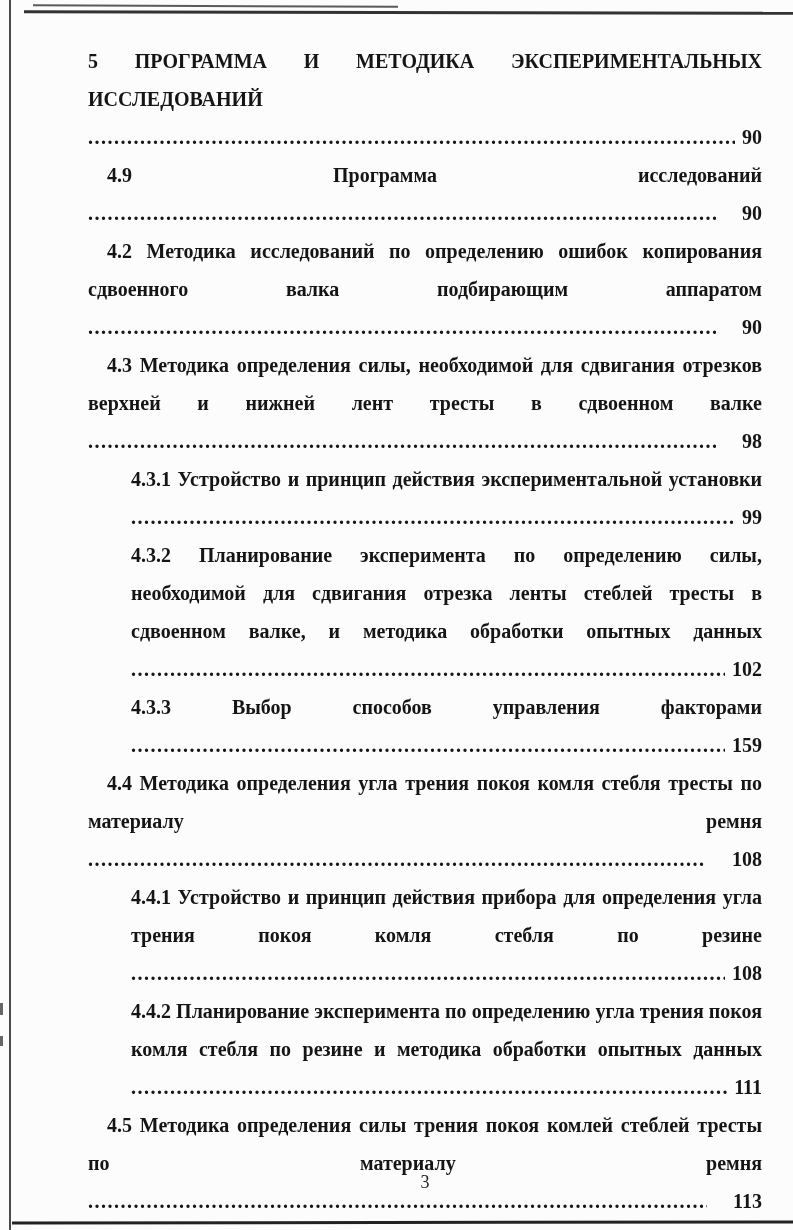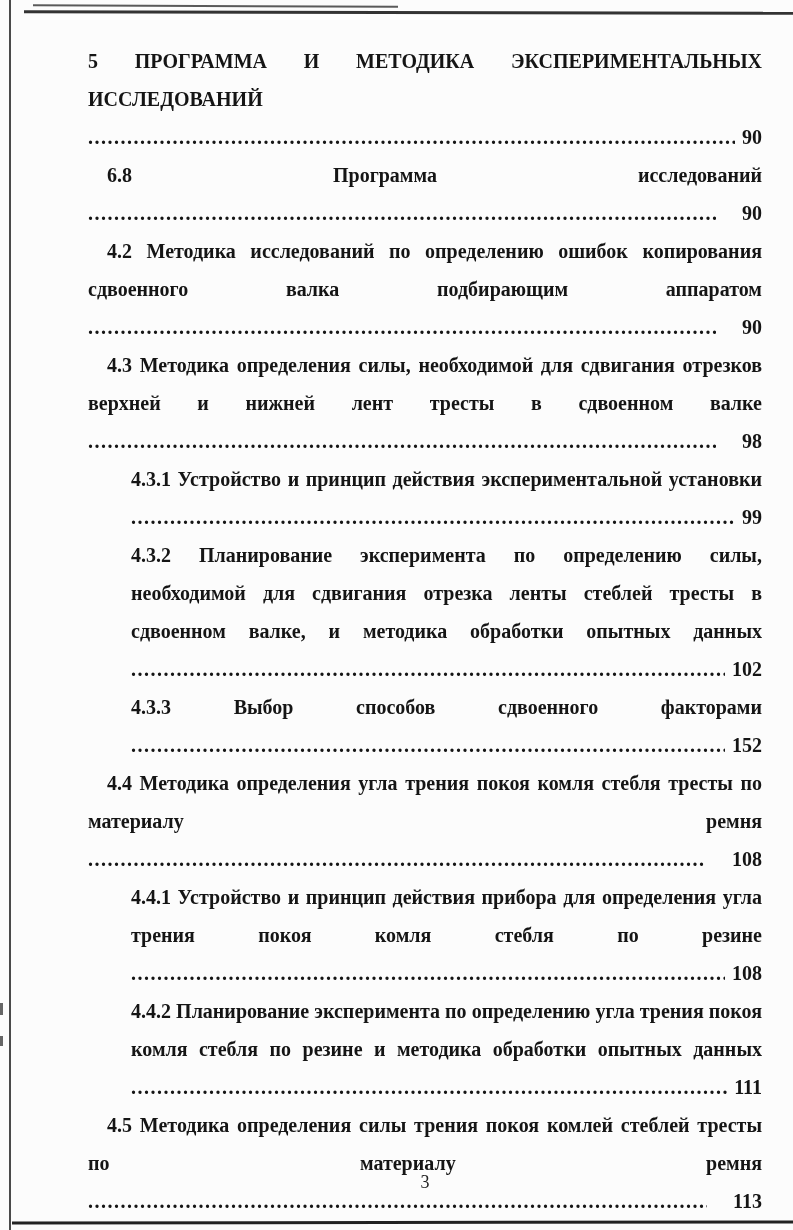--- a/index.html
+++ b/index.html
@@ -75,31 +75,31 @@
   <div class="scan-line scan-top-1"></div>
   <div class="scan-line scan-top-2"></div>
   <div class="scan-line scan-left"></div>
   <div class="scan-line scan-bottom"></div>
   <div class="scan-line scan-mark-1"></div>
   <div class="scan-line scan-mark-2"></div>
 
   <div class="toc">
   <p class="toc-entry level-0"><span class="entry-text">5 ПРОГРАММА И МЕТОДИКА ЭКСПЕРИМЕНТАЛЬНЫХ ИССЛЕДОВАНИЙ</span><span class="dots"> ............................................................................................................................................................................................................................</span><span class="pageno">90</span></p>
 
-  <p class="toc-entry level-1"><span class="entry-text">6.8 Программа исследований</span><span class="dots"> ............................................................................................................................................................................................................................</span><span class="pageno">90</span></p>
+  <p class="toc-entry level-1"><span class="entry-text">4.9 Программа исследований</span><span class="dots"> ............................................................................................................................................................................................................................</span><span class="pageno">90</span></p>
 
   <p class="toc-entry level-1"><span class="entry-text">4.2 Методика исследований по определению ошибок копирования сдвоенного валка подбирающим аппаратом</span><span class="dots"> ............................................................................................................................................................................................................................</span><span class="pageno">90</span></p>
 
   <p class="toc-entry level-1"><span class="entry-text">4.3 Методика определения силы, необходимой для сдвигания отрезков верхней и нижней лент тресты в сдвоенном валке</span><span class="dots"> ............................................................................................................................................................................................................................</span><span class="pageno">98</span></p>
 
   <p class="toc-entry level-2"><span class="entry-text">4.3.1 Устройство и принцип действия экспериментальной установки</span><span class="dots"> ............................................................................................................................................................................................................................</span><span class="pageno">99</span></p>
 
   <p class="toc-entry level-2"><span class="entry-text">4.3.2 Планирование эксперимента по определению силы, необходимой для сдвигания отрезка ленты стеблей тресты в сдвоенном валке, и методика обработки опытных данных</span><span class="dots"> ............................................................................................................................................................................................................................</span><span class="pageno">102</span></p>
 
-  <p class="toc-entry level-2"><span class="entry-text">4.3.3 Выбор способов сдвоенного факторами</span><span class="dots"> ............................................................................................................................................................................................................................</span><span class="pageno">152</span></p>
+  <p class="toc-entry level-2"><span class="entry-text">4.3.3 Выбор способов управления факторами</span><span class="dots"> ............................................................................................................................................................................................................................</span><span class="pageno">159</span></p>
 
   <p class="toc-entry level-1"><span class="entry-text">4.4 Методика определения угла трения покоя комля стебля тресты по материалу ремня</span><span class="dots"> ............................................................................................................................................................................................................................</span><span class="pageno">108</span></p>
 
   <p class="toc-entry level-2"><span class="entry-text">4.4.1 Устройство и принцип действия прибора для определения угла трения покоя комля стебля по резине</span><span class="dots"> ............................................................................................................................................................................................................................</span><span class="pageno">108</span></p>
 
   <p class="toc-entry level-2"><span class="entry-text">4.4.2 Планирование эксперимента по определению угла трения покоя комля стебля по резине и методика обработки опытных данных</span><span class="dots"> ............................................................................................................................................................................................................................</span><span class="pageno">111</span></p>
 
   <p class="toc-entry level-1"><span class="entry-text">4.5 Методика определения силы трения покоя комлей стеблей тресты по материалу ремня</span><span class="dots"> ............................................................................................................................................................................................................................</span><span class="pageno">113</span></p>
 
   <p class="toc-entry level-2"><span class="entry-text">4.5.1 Устройство и принцип действия прибора для определения силы трения покоя комлей стеблей тресты по резине</span></p>

